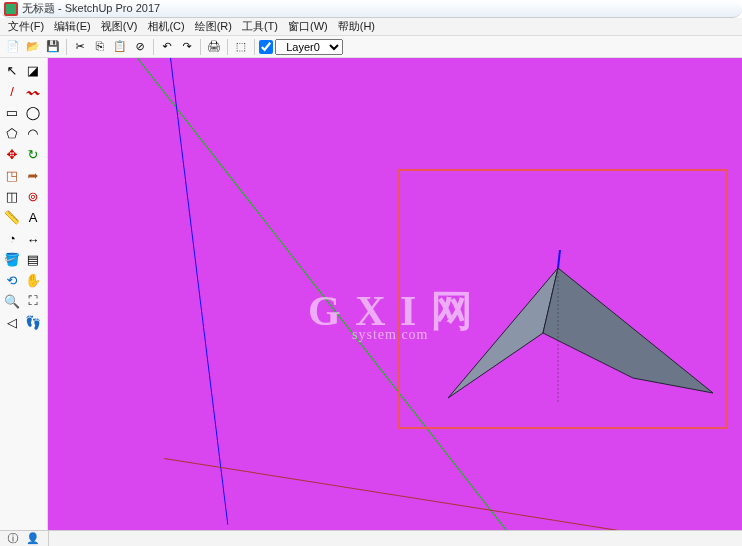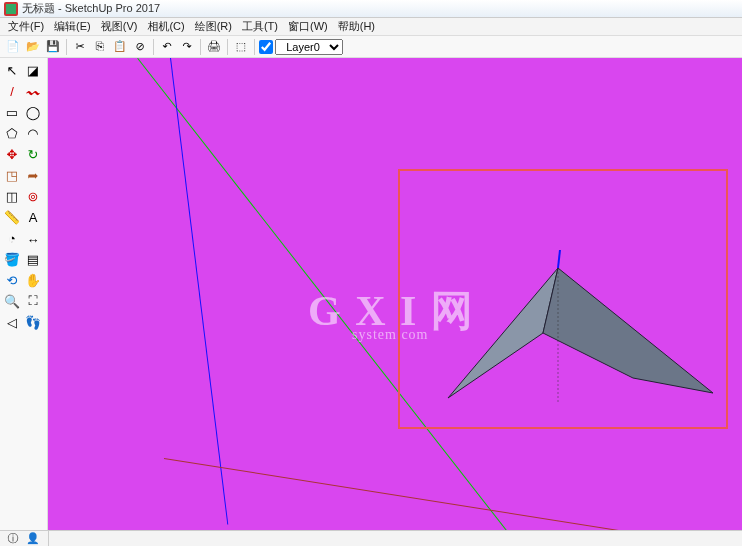--- a/index.html
+++ b/index.html
@@ -1,17 +1,17 @@
 <!DOCTYPE html>
 <html><head>
 <meta charset="utf-8">
 <style>
   * { box-sizing: border-box; margin: 0; padding: 0; }
   body { width: 742px; height: 546px; font-family: "Microsoft YaHei", sans-serif; font-size: 11px; background: #fff; overflow: hidden; position: relative; }
-  .titlebar { height: 18px; background: linear-gradient(#fff,#e8f0f8); display: flex; align-items: center; padding: 0 4px; border-bottom: 1px solid #ccc; }
+  .titlebar { height: 18px; background: linear-gradient(#fff,#e8f0f8); display: flex; align-items: center; padding: 0 4px; border-bottom: 1px solid #ccc; border-radius: 9px; }
   .titlebar .app-icon { width: 14px; height: 14px; background: #c33; border-radius: 2px; margin-right: 4px; position: relative; }
   .titlebar .app-icon::after { content: ""; position: absolute; inset: 2px; background: #3a6; }
   .titlebar .title { color: #333; font-size: 11px; }
   .menubar { height: 18px; display: flex; padding: 0 4px; gap: 2px; background: #f4f4f4; border-bottom: 1px solid #ddd; }
   .menubar .menu-item { padding: 1px 4px; cursor: default; font-size: 11px; color: #222; }
   .toolbar-top { height: 22px; display: flex; align-items: center; padding: 0 4px; gap: 2px; background: #f8f8f8; border-bottom: 1px solid #ddd; }
   .tb-btn { width: 18px; height: 18px; display: inline-flex; align-items: center; justify-content: center; border: 1px solid transparent; cursor: default; }
   .tb-sep { width: 1px; height: 16px; background: #ccc; margin: 0 2px; }
   .layer-check { width: 14px; height: 14px; }
   .layer-select { font-size: 11px; width: 68px; height: 16px; text-align: center; }

